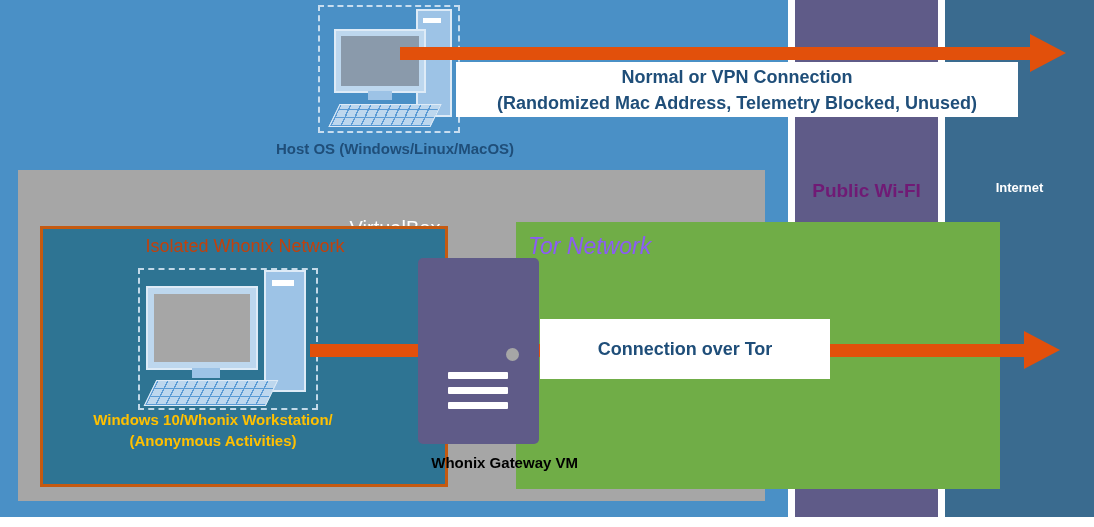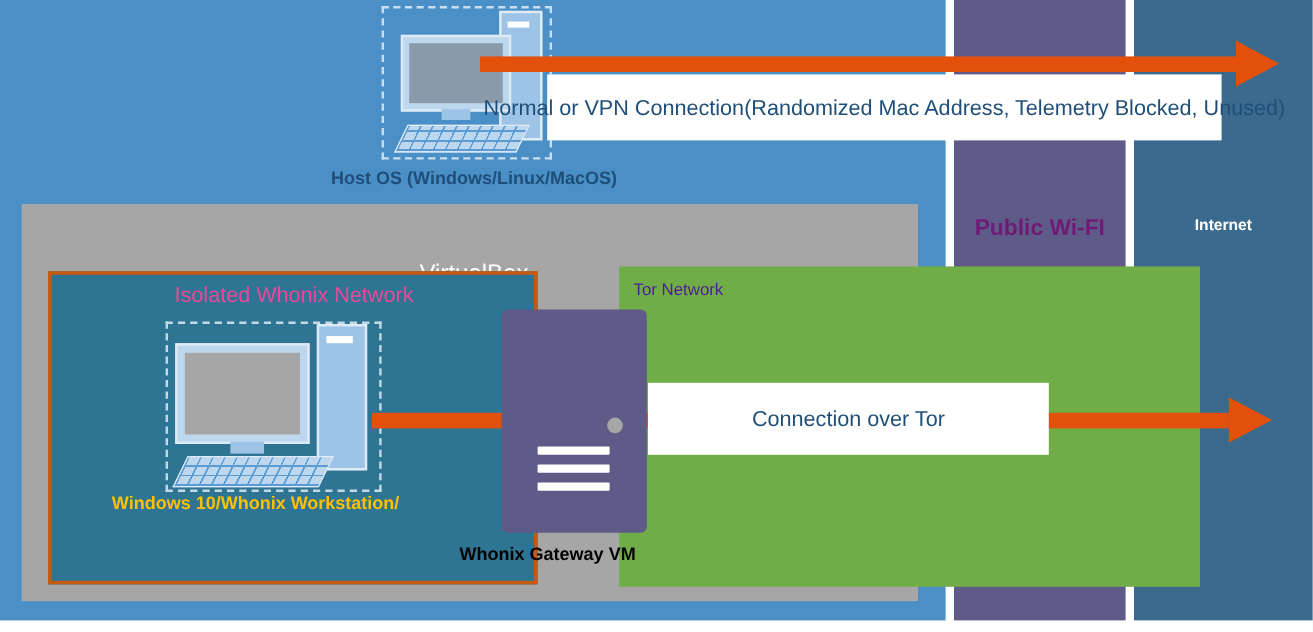--- a/index.html
+++ b/index.html
@@ -14,26 +14,26 @@
   .band-purple   { left:795px; top:0; width:143px;  height:517px; background:#5F5B88; }
   .band-internet { left:945px; top:0; width:149px;  height:517px; background:#3A6B8F; }
 
   
   .virtualbox-box { left:18px;  top:170px; width:747px; height:331px; background:#A6A6A6; }
   .whonix-box     { left:40px;  top:226px; width:402px; height:255px; background:#2E7493; border:3px solid #C55A11; }
   .tor-box        { left:516px; top:222px; width:484px; height:267px; background:#70AD47; }
 
   
   .vb-label        { left:300px; top:176px; width:190px; text-align:center; color:#fff; font-size:20px;margin-top:41px; }
-  .whonix-label    { left:95px;  top:236px; width:300px; text-align:center; color:#ec4899; font-size:18px; }
-  .tor-label       { left:528px; top:233px; color:#4c1d95; font-size:14px; }
+  .whonix-label    { left:95px;  top:236px; width:300px; text-align:center; color:#c2410c; font-size:18px; }
+  .tor-label       { left:528px; top:233px; color:#8b5cf6; font-size:23px;font-style:italic; }
   .host-os-label   { left:240px; top:140px; width:310px; text-align:center; color:#1F4E79; font-weight:bold; font-size:15px; }
   .wifi-label      { left:795px; top:180px; width:143px; text-align:center; color:#701a75; font-weight:bold; font-size:19px; }
   .internet-label  { left:945px; top:180px; width:149px; text-align:center; color:#fff; font-weight:bold; font-size:13px; }
-  .gateway-label   { left:383px; top:454px; width:195px; text-align:left; color:#000; font-weight:bold; font-size:15px; }
+  .gateway-label   { left:383px; top:454px; width:195px; text-align:right; color:#000; font-weight:bold; font-size:15px; }
   .gold-caption    { left:48px;  top:409px; width:330px; text-align:center; color:#FFC000; font-weight:bold; font-size:15px; line-height:21px; }
 
   
   .pc { position:absolute; border:2px dashed rgba(222,235,247,0.85); }
   .pc .tower   { position:absolute; background:#9DC3E6; border:2px solid #DEEBF7; }
   .pc .tower-slot { position:absolute; background:#ffffff; }
   .pc .monitor { position:absolute; background:#BDD7EE; border:2px solid #DEEBF7; }
   .pc .screen  { position:absolute; background:#8A9AAB; }
   .pc .stand   { position:absolute; background:#9DC3E6; }
   .pc .keyboard{
@@ -74,26 +74,26 @@
     border-top:19px solid transparent; border-bottom:19px solid transparent;
     border-left:36px solid #E2500B;
   }
   .vpn-bar  { left:400px; top:47px;  width:632px; }
   .vpn-head { left:1030px; top:34px; }
   .tor-bar  { left:310px; top:344px; width:714px; }
   .tor-head { left:1024px; top:331px; }
 
   
   .conn-label {
-    position:absolute; background:#ffffff; color:#1F4E79; font-weight:normal;
-    display:flex; flex-direction:row; justify-content:center; align-items:center;
+    position:absolute; background:#ffffff; color:#1F4E79; font-weight:bold;
+    display:flex; flex-direction:column; justify-content:center; align-items:center;
     text-align:center; white-space:nowrap;
   }
   .vpn-label-box { left:456px; top:62px;  width:562px; height:55px; font-size:18px; line-height:26px; }
-  .tor-label-box { left:540px; top:319px; width:334px; height:60px; font-size:18px; line-height:27px; }
+  .tor-label-box { left:540px; top:319px; width:290px; height:60px; font-size:18px; line-height:27px; }
 </style>
 </head>
 <body>
 
 <div class="canvas">
 
   <div class="abs band-blue"></div>
   <div class="abs band-purple"></div>
   <div class="abs band-internet"></div>
 
@@ -122,20 +122,21 @@
     </div>
     <div class="monitor">
       <div class="screen"></div>
     </div>
     <div class="stand"></div>
     <div class="keyboard"></div>
   </div>
 
   <div class="abs gold-caption">
     <div>Windows 10/Whonix Workstation/</div>
+    <div>(Anonymous Activities)</div>
   </div>
 
   <div class="abs tor-box"></div>
   <div class="abs tor-label">Tor Network</div>
 
   <div class="arrow-bar tor-bar"></div>
   <div class="arrow-head tor-head"></div>
 
   <div class="abs server">
     <div class="dot"></div>

